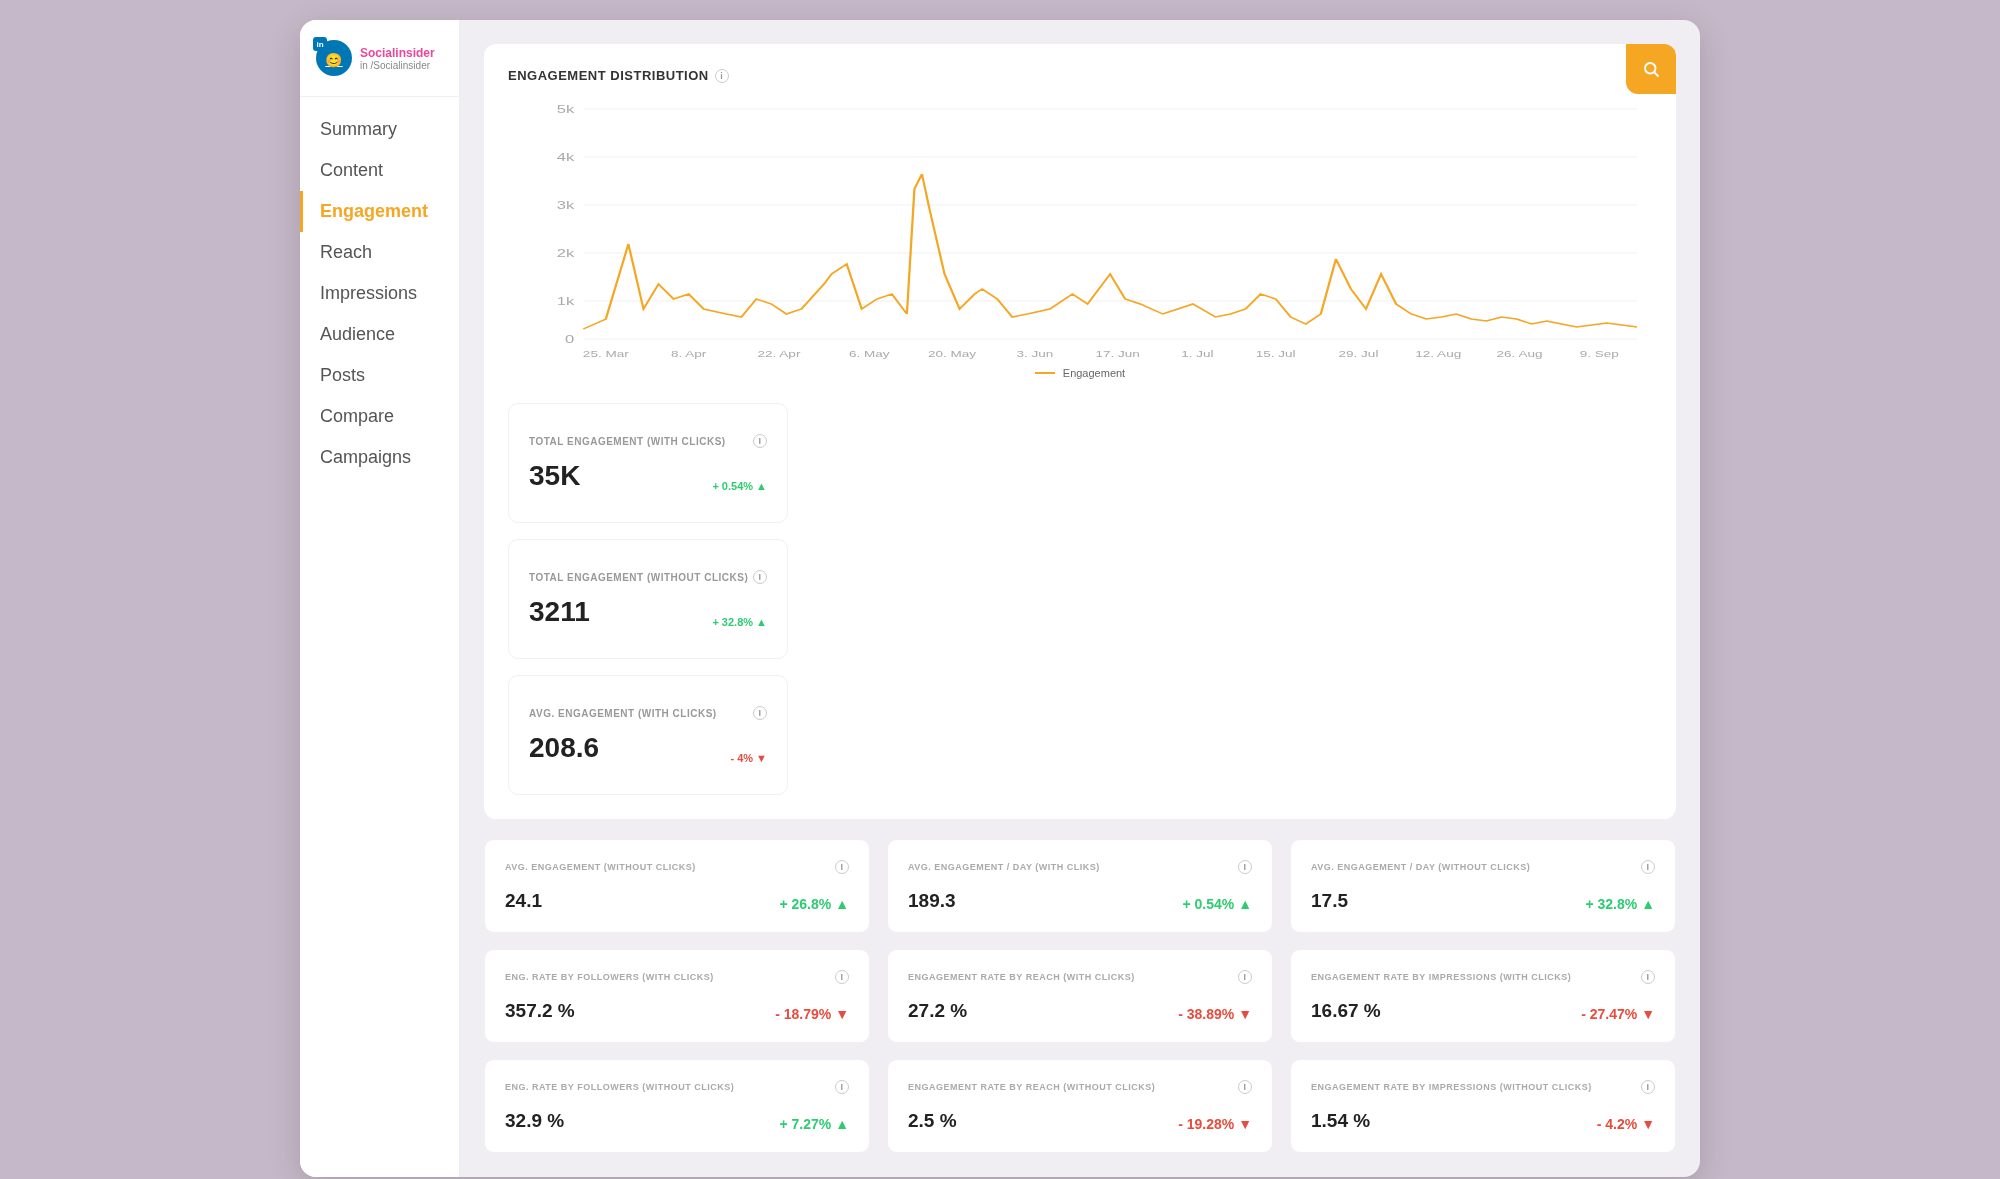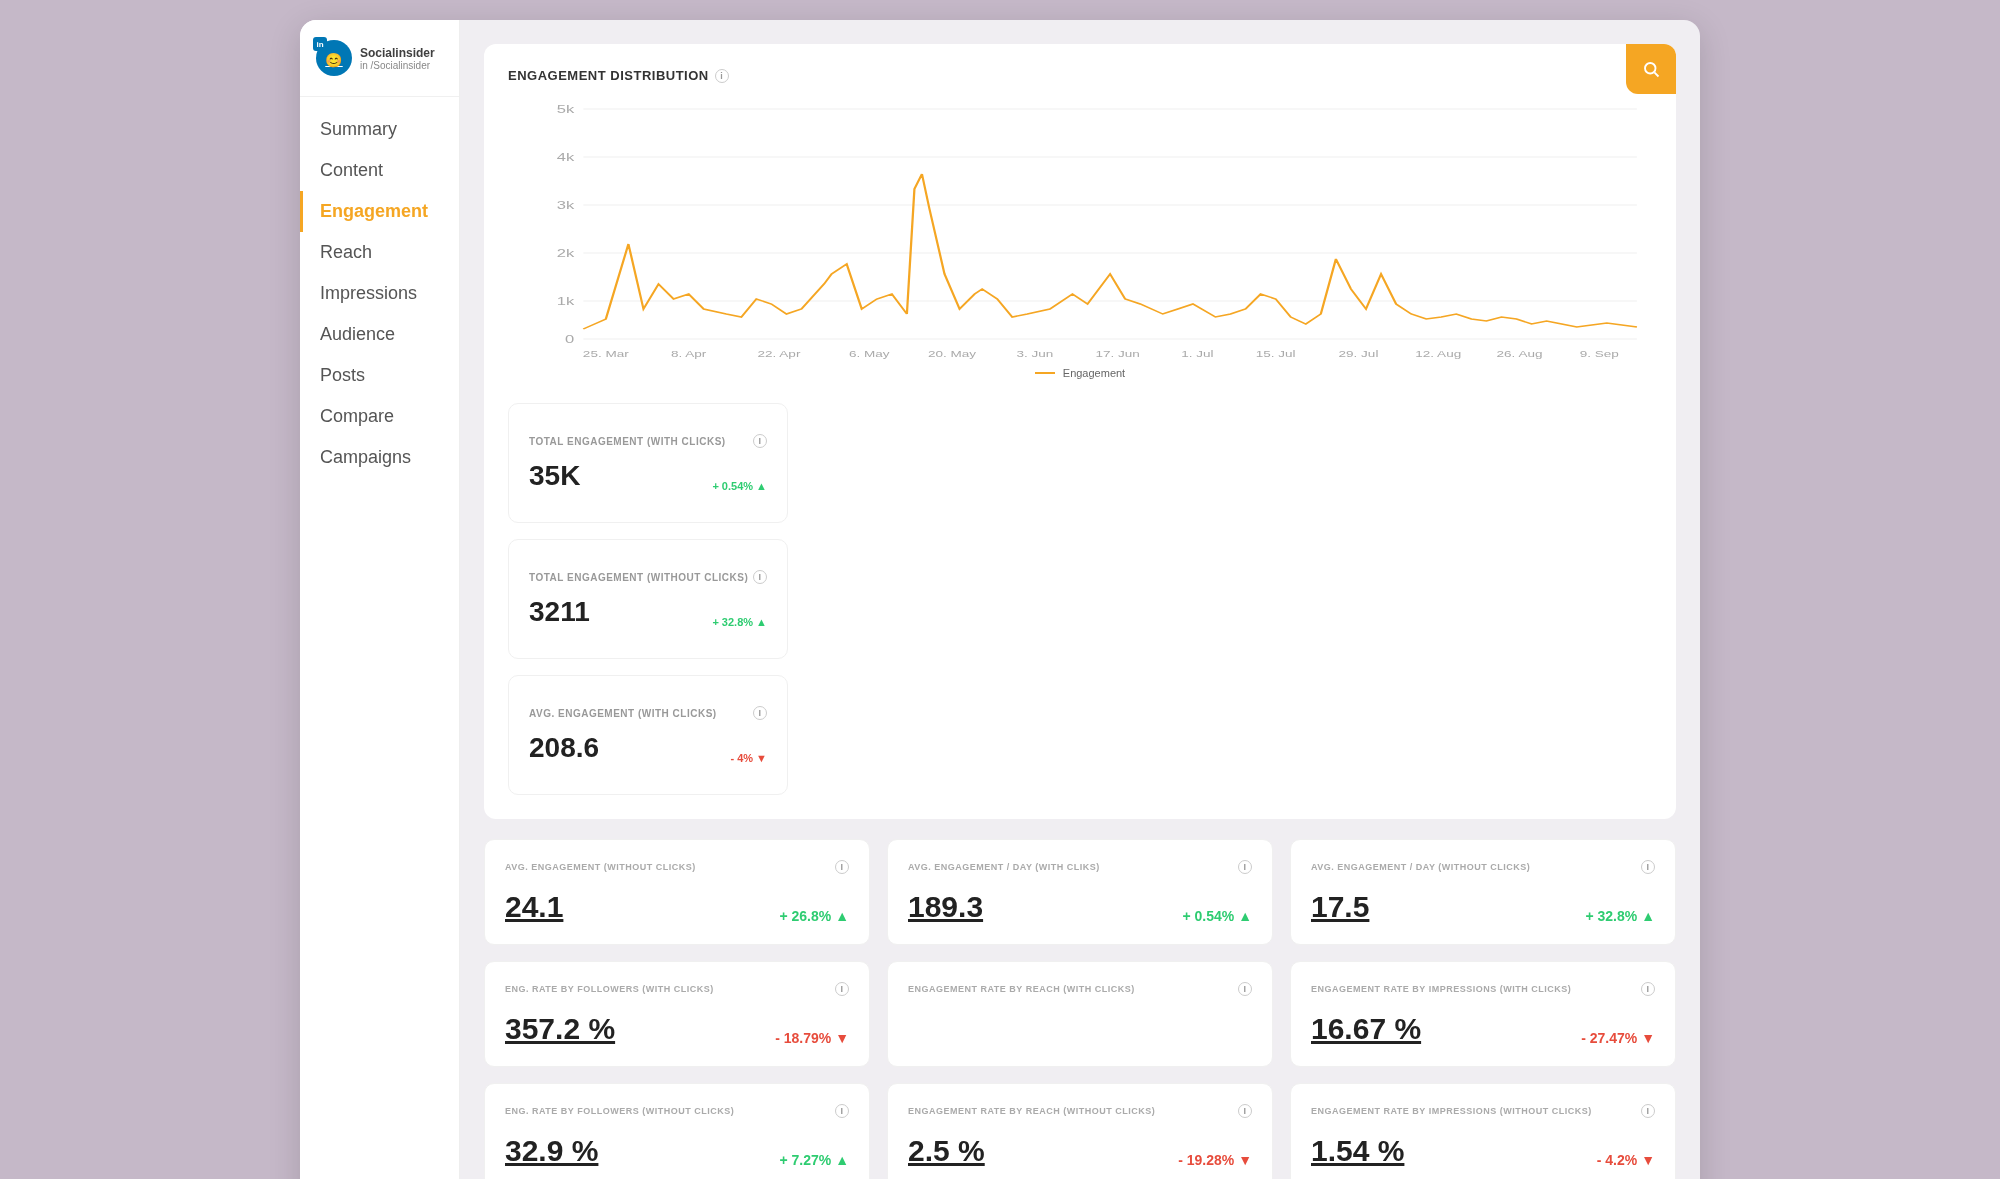--- a/index.html
+++ b/index.html
@@ -65,21 +65,21 @@
       font-size: 8px;
       color: white;
       font-weight: bold;
     }
     .profile-info {
       margin-left: 8px;
     }
     .profile-name {
       font-size: 12px;
       font-weight: 600;
-      color: #404040;
+      color: #ec4899;
     }
     .profile-handle {
       font-size: 10px;
       color: #888;
     }
     .sidebar-nav {
       list-style: none;
     }
     .sidebar-nav li {
       padding: 10px 20px;
@@ -230,24 +230,23 @@
       font-weight: 700;
       color: #aaa;
       letter-spacing: 0.5px;
       text-transform: uppercase;
       display: flex;
       align-items: center;
       justify-content: space-between;
       margin-bottom: 16px;
     }
     .stat-card-value {
-      font-size: 30px;
+      font-size: 19px;
       font-weight: 700;
       color: #222;
-      text-decoration: underline;
     }
     .stat-card-row {
       display: flex;
       align-items: flex-end;
       justify-content: space-between;
     }
     .stat-change {
       font-size: 14px;
       font-weight: 600;
     }
@@ -485,20 +484,24 @@
         <div class="stat-card-row">
           <span class="stat-card-value">357.2 %</span>
           <span class="stat-change negative">- 18.79% ▼</span>
         </div>
       </div>
       <div class="stat-card">
         <div class="stat-card-title">
           <span>ENGAGEMENT RATE BY REACH (WITH CLICKS)</span>
           <span class="info-icon">i</span>
         </div>
+        <div class="stat-card-row">
+          <span class="stat-card-value">27.2 %</span>
+          <span class="stat-change negative">- 38.89% ▼</span>
+        </div>
       </div>
       <div class="stat-card">
         <div class="stat-card-title">
           <span>ENGAGEMENT RATE BY IMPRESSIONS (WITH CLICKS)</span>
           <span class="info-icon">i</span>
         </div>
         <div class="stat-card-row">
           <span class="stat-card-value">16.67 %</span>
           <span class="stat-change negative">- 27.47% ▼</span>
         </div>

